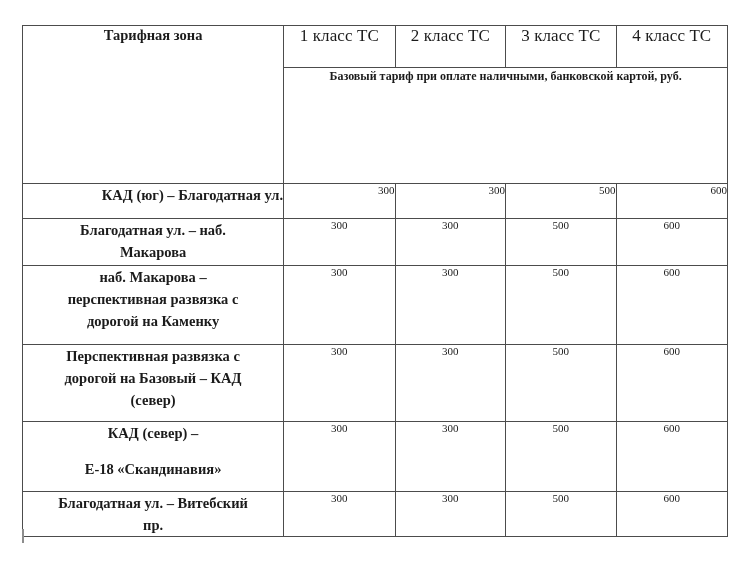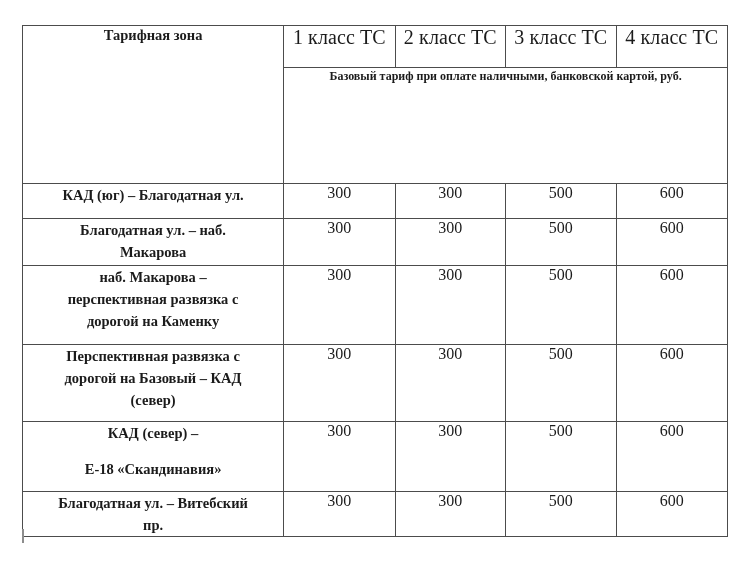--- a/index.html
+++ b/index.html
@@ -45,21 +45,21 @@
   col.c-zone  { width: 260px; }
   col.c-cls   { width: 111px; }
   col.c-cls2  { width: 110px; }
   col.c-cls3  { width: 110px; }
   col.c-cls4  { width: 111px; }
 
   
   .hdr-class {
     height: 41px;
     text-align: center;
-    font-size: 20px;
+    font-size: 17px;
     font-weight: normal;
     letter-spacing: .1px;
     vertical-align: middle;
     white-space: nowrap;
   }
 
   .hdr-zone {
     text-align: center;
     font-size: 14.5px;
     font-weight: bold;
@@ -85,28 +85,28 @@
     font-weight: bold;
     line-height: 1.52;
     padding: 8px 14px 10px 14px;
     vertical-align: top;
   }
   .zone-cell .ln { display: block; }
   .zone-cell .ln.gap { margin-top: 14px; }
 
   .val-cell {
     text-align: center;
-    font-size: 16px;
+    font-size: 11px;
     font-weight: normal;
     padding: 8px 4px 0 4px;
     vertical-align: top;
   }
 
   
-  tr.r0 > td { height: 34px; }
+  tr.r0 > td { height: 34px; text-align: right; }
   tr.r1 > td { height: 46px; }
   tr.r2 > td { height: 78px; }
   tr.r3 > td { height: 76px; }
   tr.r4 > td { height: 69px; margin-left: 10px; }
   tr.r5 > td { height: 43px; }
 
   
   .corner-stub {
     position: absolute;
     left: 22px;

